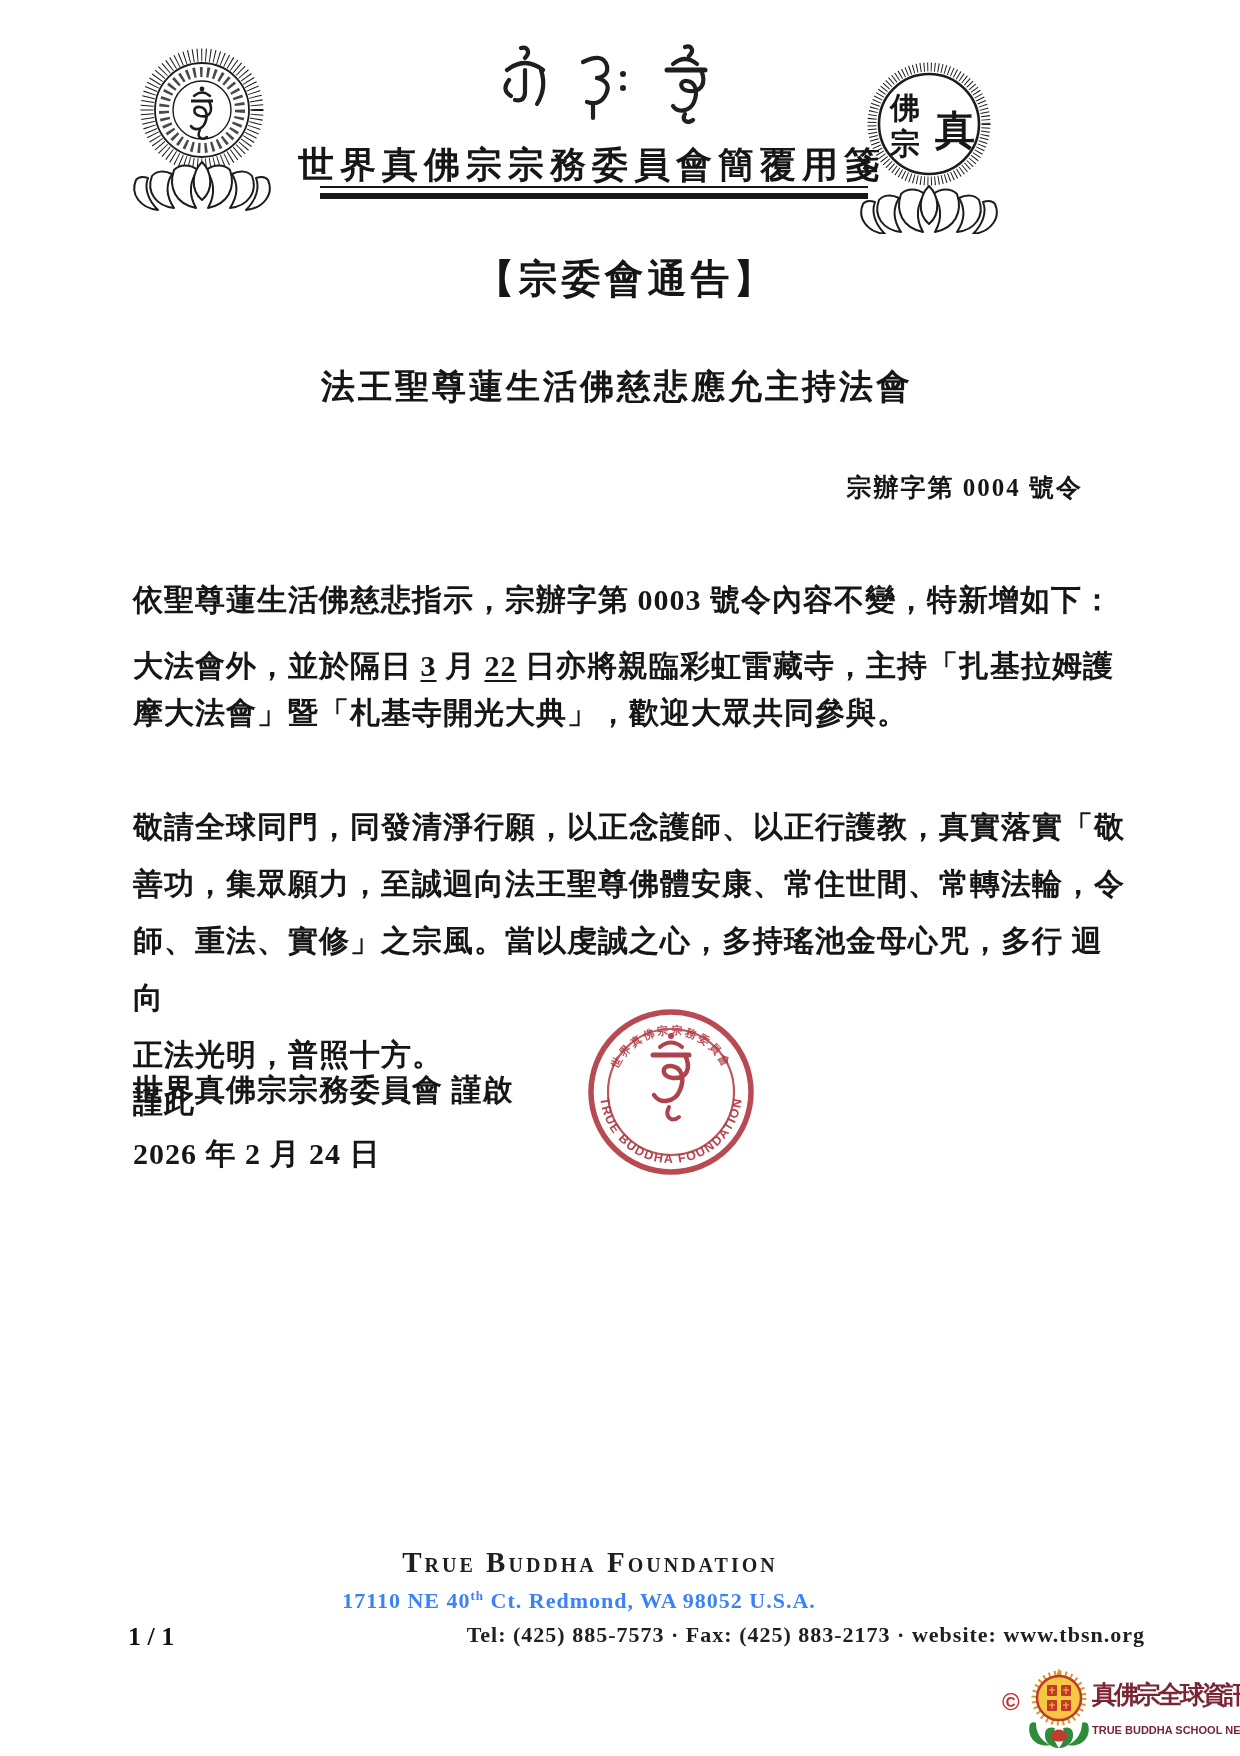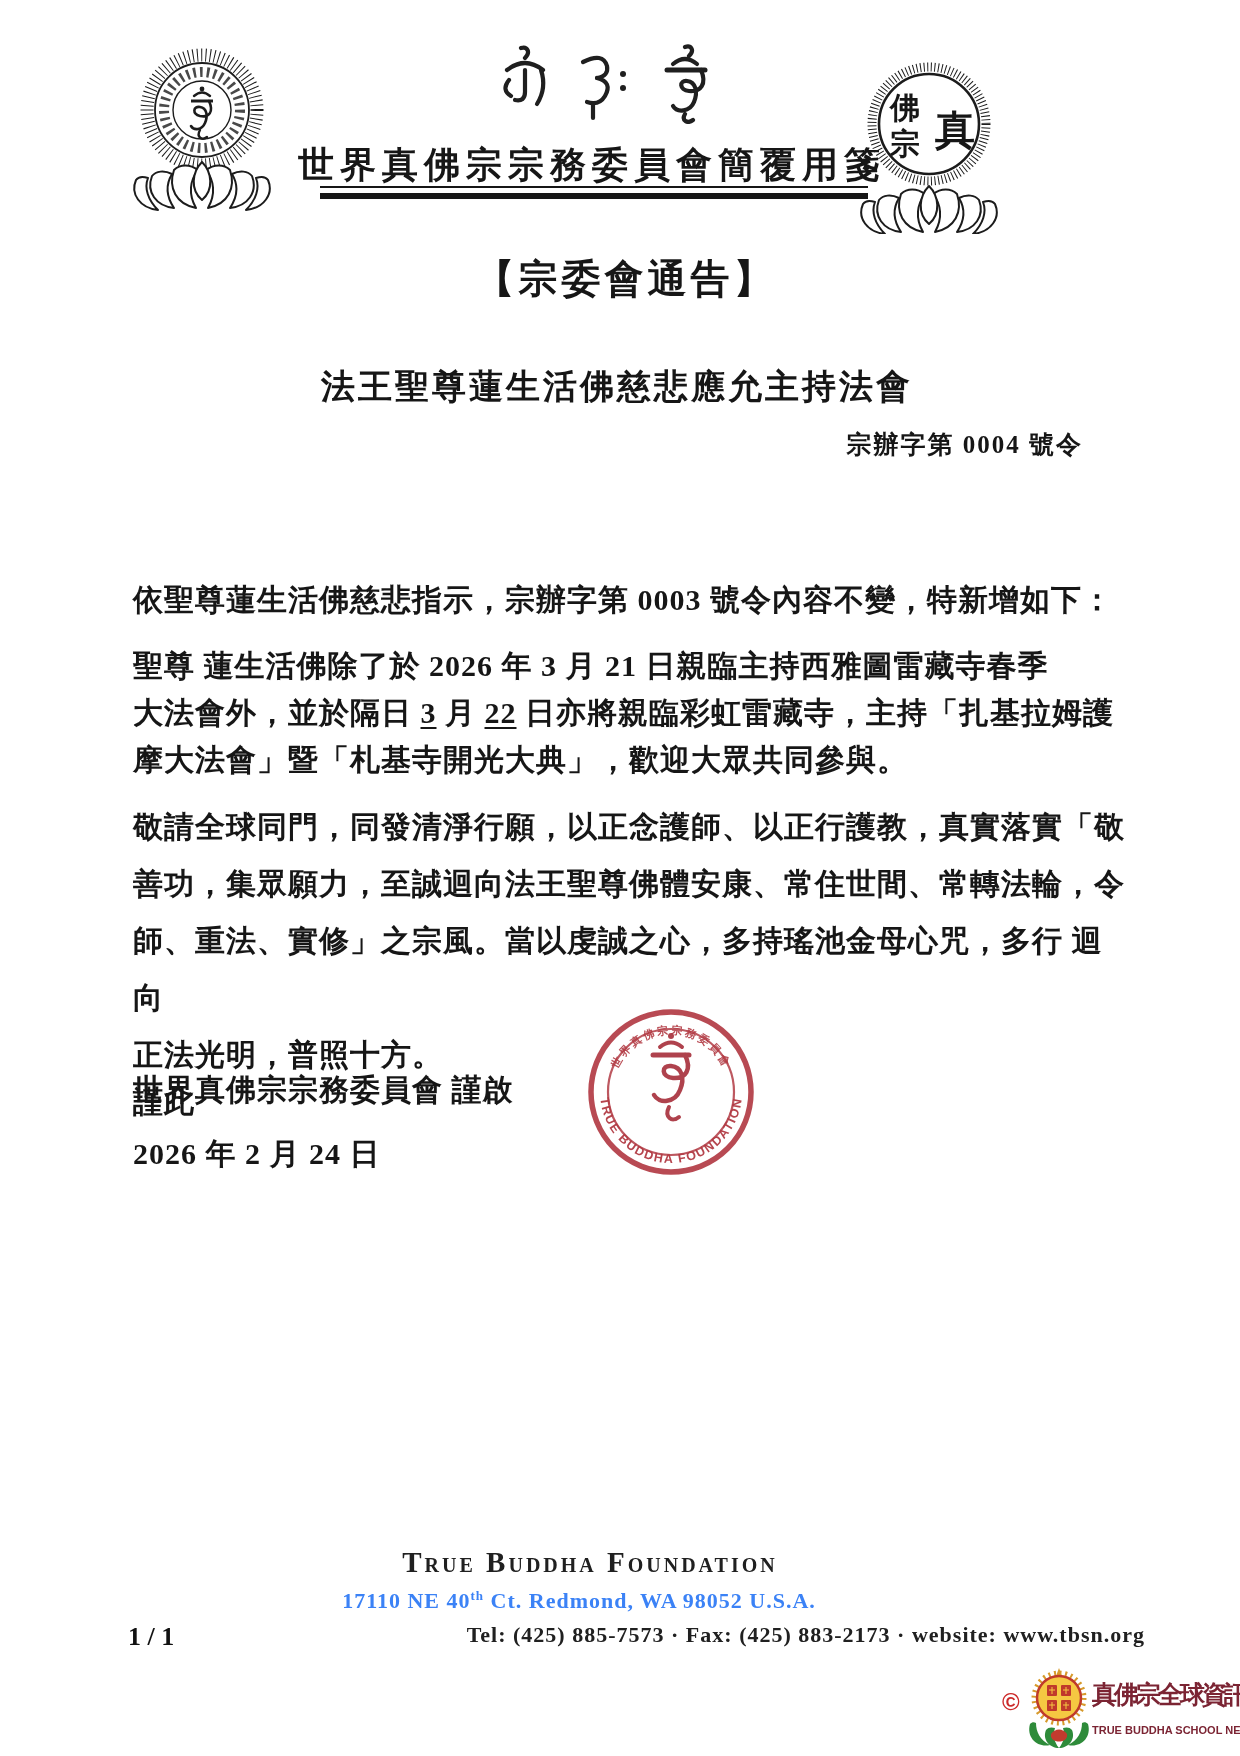--- a/index.html
+++ b/index.html
@@ -10,21 +10,21 @@
   
   .letterhead-title{left:92px;top:141px;width:1000px;font-size:36px;font-weight:700;
         letter-spacing:6px;text-align:center;}
   .title-rule{left:320px;top:186px;width:548px;height:5px;border-top:2px solid #161616;
         border-bottom:6px solid #161616;}
   
   .notice-heading{left:56px;top:252px;width:1140px;font-size:39px;font-weight:700;
         letter-spacing:4px;text-align:center;}
   .notice-subject{left:57px;top:364px;width:1120px;font-size:34px;font-weight:700;
         letter-spacing:3px;text-align:center;}
-  .ref-number{right:157px;top:428px;font-size:25px;font-weight:700;letter-spacing:2px;}
+  .ref-number{right:157px;top:471px;font-size:25px;font-weight:700;letter-spacing:2px;}
   
   .para{left:133px;width:1000px;font-size:30px;line-height:47px;letter-spacing:1px;}
   .p3{line-height:57px;}
   .uline{text-decoration:underline;text-underline-offset:4px;text-decoration-thickness:2px;}
   
   .sig{left:133px;font-size:30px;letter-spacing:1px;}
   
   .f-org{left:35px;top:1546px;width:1110px;text-align:center;font-variant:small-caps;
         font-weight:700;font-size:29px;letter-spacing:3px;color:#202020;}
   .f-addr{left:24px;top:1588px;width:1110px;text-align:center;font-weight:700;font-size:22px;
@@ -119,21 +119,20 @@
     </svg>
   </div>
 
   <div class="abs notice-heading cn">【宗委會通告】</div>
   <div class="abs notice-subject cn">法王聖尊蓮生活佛慈悲應允主持法會</div>
   <div class="abs ref-number cn">宗辦字第 0004 號令</div>
 
   <div class="abs para cn" style="top:576px;">依聖尊蓮生活佛慈悲指示，宗辦字第 0003 號令內容不變，特新增如下：</div>
 
   <div class="abs para cn" style="top:642px;">
-    <div>聖尊 蓮生活佛除了於 2026 年 3 月 21 日親臨主持西雅圖雷藏寺春季</div>
     <div><span>大法會外，並於隔日 </span><span class="uline">3</span><span> 月 </span><span class="uline">22</span><span> 日亦將親臨彩虹雷藏寺，主持「扎基拉姆護</span></div>
     <div>摩大法會」暨「札基寺開光大典」，歡迎大眾共同參與。</div>
   </div>
 
   <div class="abs para p3 cn" style="top:798px;">
     <div>敬請全球同門，同發清淨行願，以正念護師、以正行護教，真實落實「敬</div>
     <div>善功，集眾願力，至誠迴向法王聖尊佛體安康、常住世間、常轉法輪，令</div>
     <div>師、重法、實修」之宗風。當以虔誠之心，多持瑤池金母心咒，多行 迴 向</div>
     <div>正法光明，普照十方。</div>
   </div>

